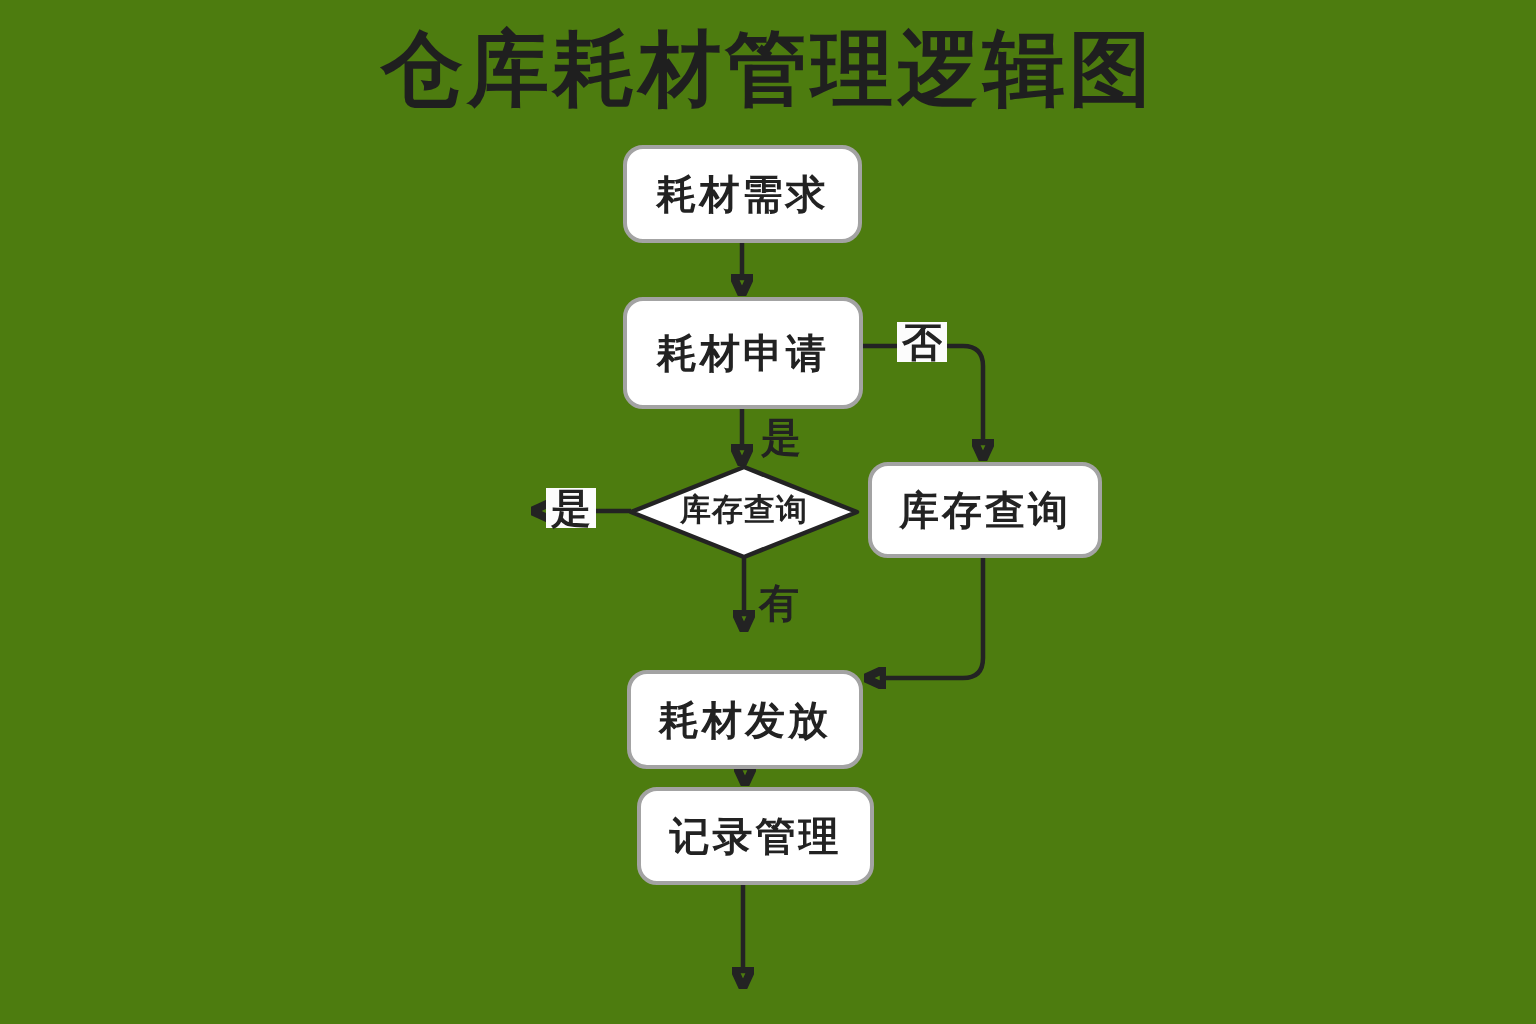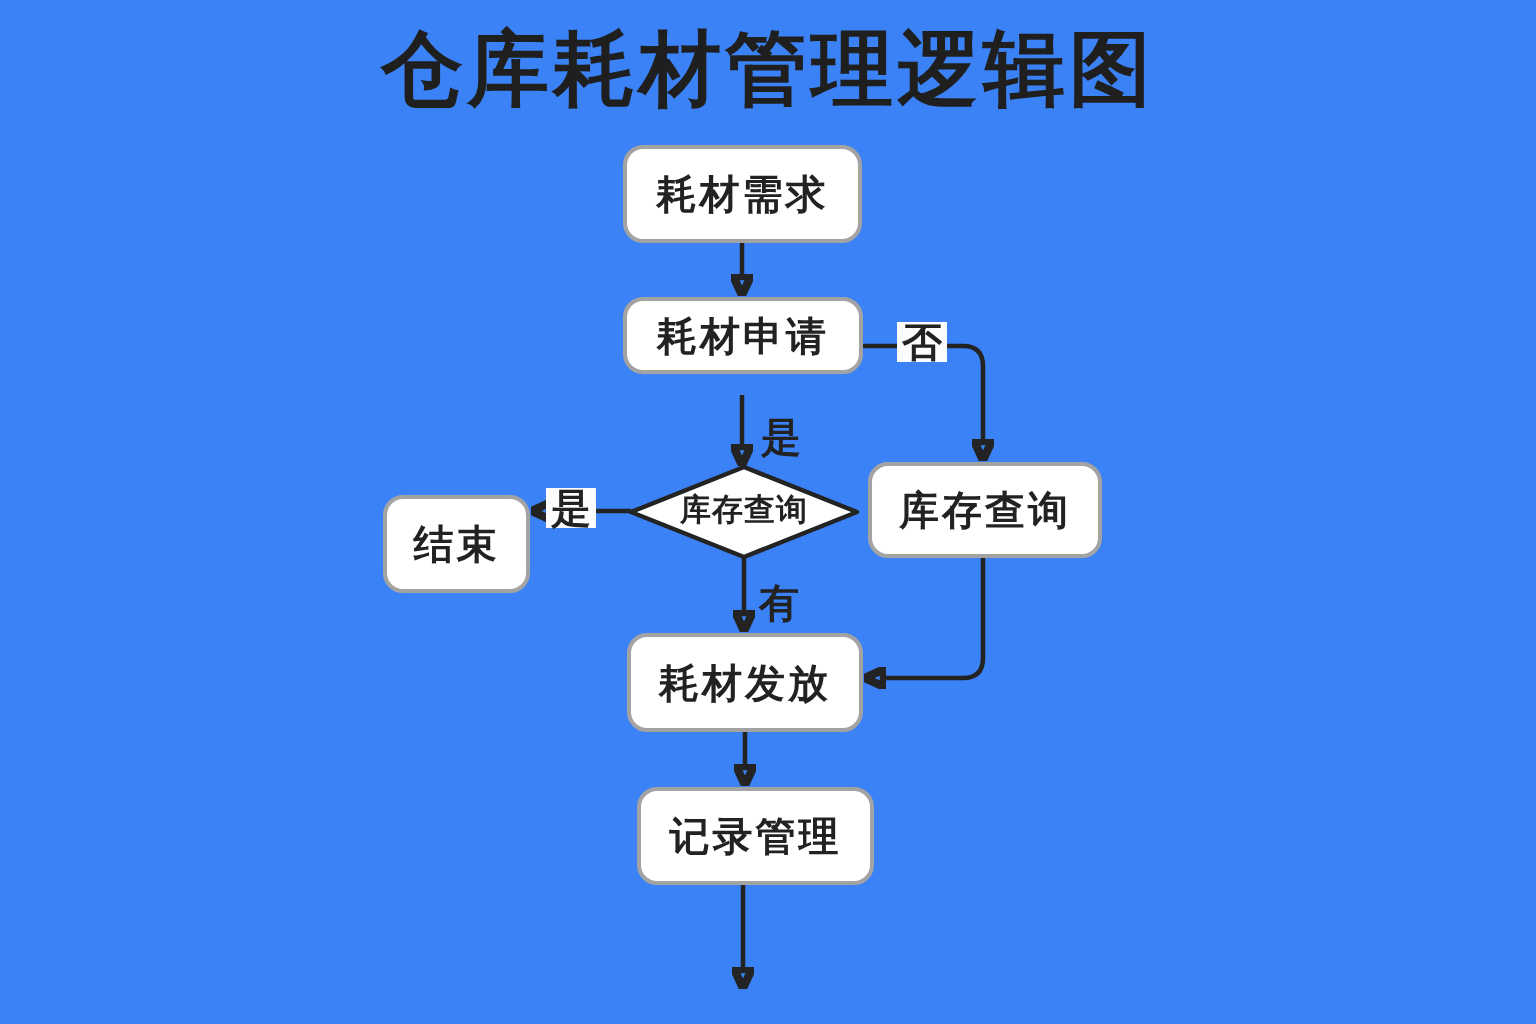--- a/index.html
+++ b/index.html
@@ -5,21 +5,21 @@
   html, body {
     margin: 0;
     padding: 0;
     background: #e9e9e9;
     font-family: "DejaVu Sans", "Liberation Sans", sans-serif;
   }
   .canvas {
     position: relative;
     width: 1536px;
     height: 1024px;
-    background: #3b82f6;
+    background: #4d7c0f;
     overflow: hidden;
     color: #222;
   }
   .title {
     position: absolute;
     top: 24px;
     left: 0;
     width: 100%;
     text-align: center;
     font-size: 82px;
@@ -50,24 +50,24 @@
     display: flex;
     align-items: center;
     justify-content: center;
     font-size: 40px;
     font-weight: 800;
     letter-spacing: 3px;
     color: #222;
     line-height: 1;
   }
   #n-demand  { left: 623px; top: 145px; width: 239px; height: 98px; }
-  #n-request { left: 623px; top: 297px; width: 240px; height: 77px; }
+  #n-request { left: 623px; top: 297px; width: 240px; height: 112px; }
   #n-query   { left: 868px; top: 462px; width: 234px; height: 96px; }
   #n-end     { left: 383px; top: 495px; width: 147px; height: 98px; }
-  #n-issue   { left: 627px; top: 633px; width: 236px; height: 99px; }
+  #n-issue   { left: 627px; top: 670px; width: 236px; height: 99px; }
   #n-record  { left: 625px; top: 787px; width: 237px; height: 98px; margin-left: 12px; }
   .diamond-label {
     position: absolute;
     left: 634px;
     top: 494px;
     width: 220px;
     text-align: center;
     font-size: 31px;
     font-weight: 800;
     letter-spacing: 1px;
@@ -119,23 +119,20 @@
   <div class="node" id="n-request">
     <span>耗材申请</span>
   </div>
 
   <div class="diamond-label">库存查询</div>
 
   <div class="node" id="n-query">
     <span>库存查询</span>
   </div>
 
-  <div class="node" id="n-end">
-    <span>结束</span>
-  </div>
 
   <div class="node" id="n-issue">
     <span>耗材发放</span>
   </div>
 
   <div class="node" id="n-record">
     <span>记录管理</span>
   </div>
 
   <div class="elabel" id="l-no">否</div>

